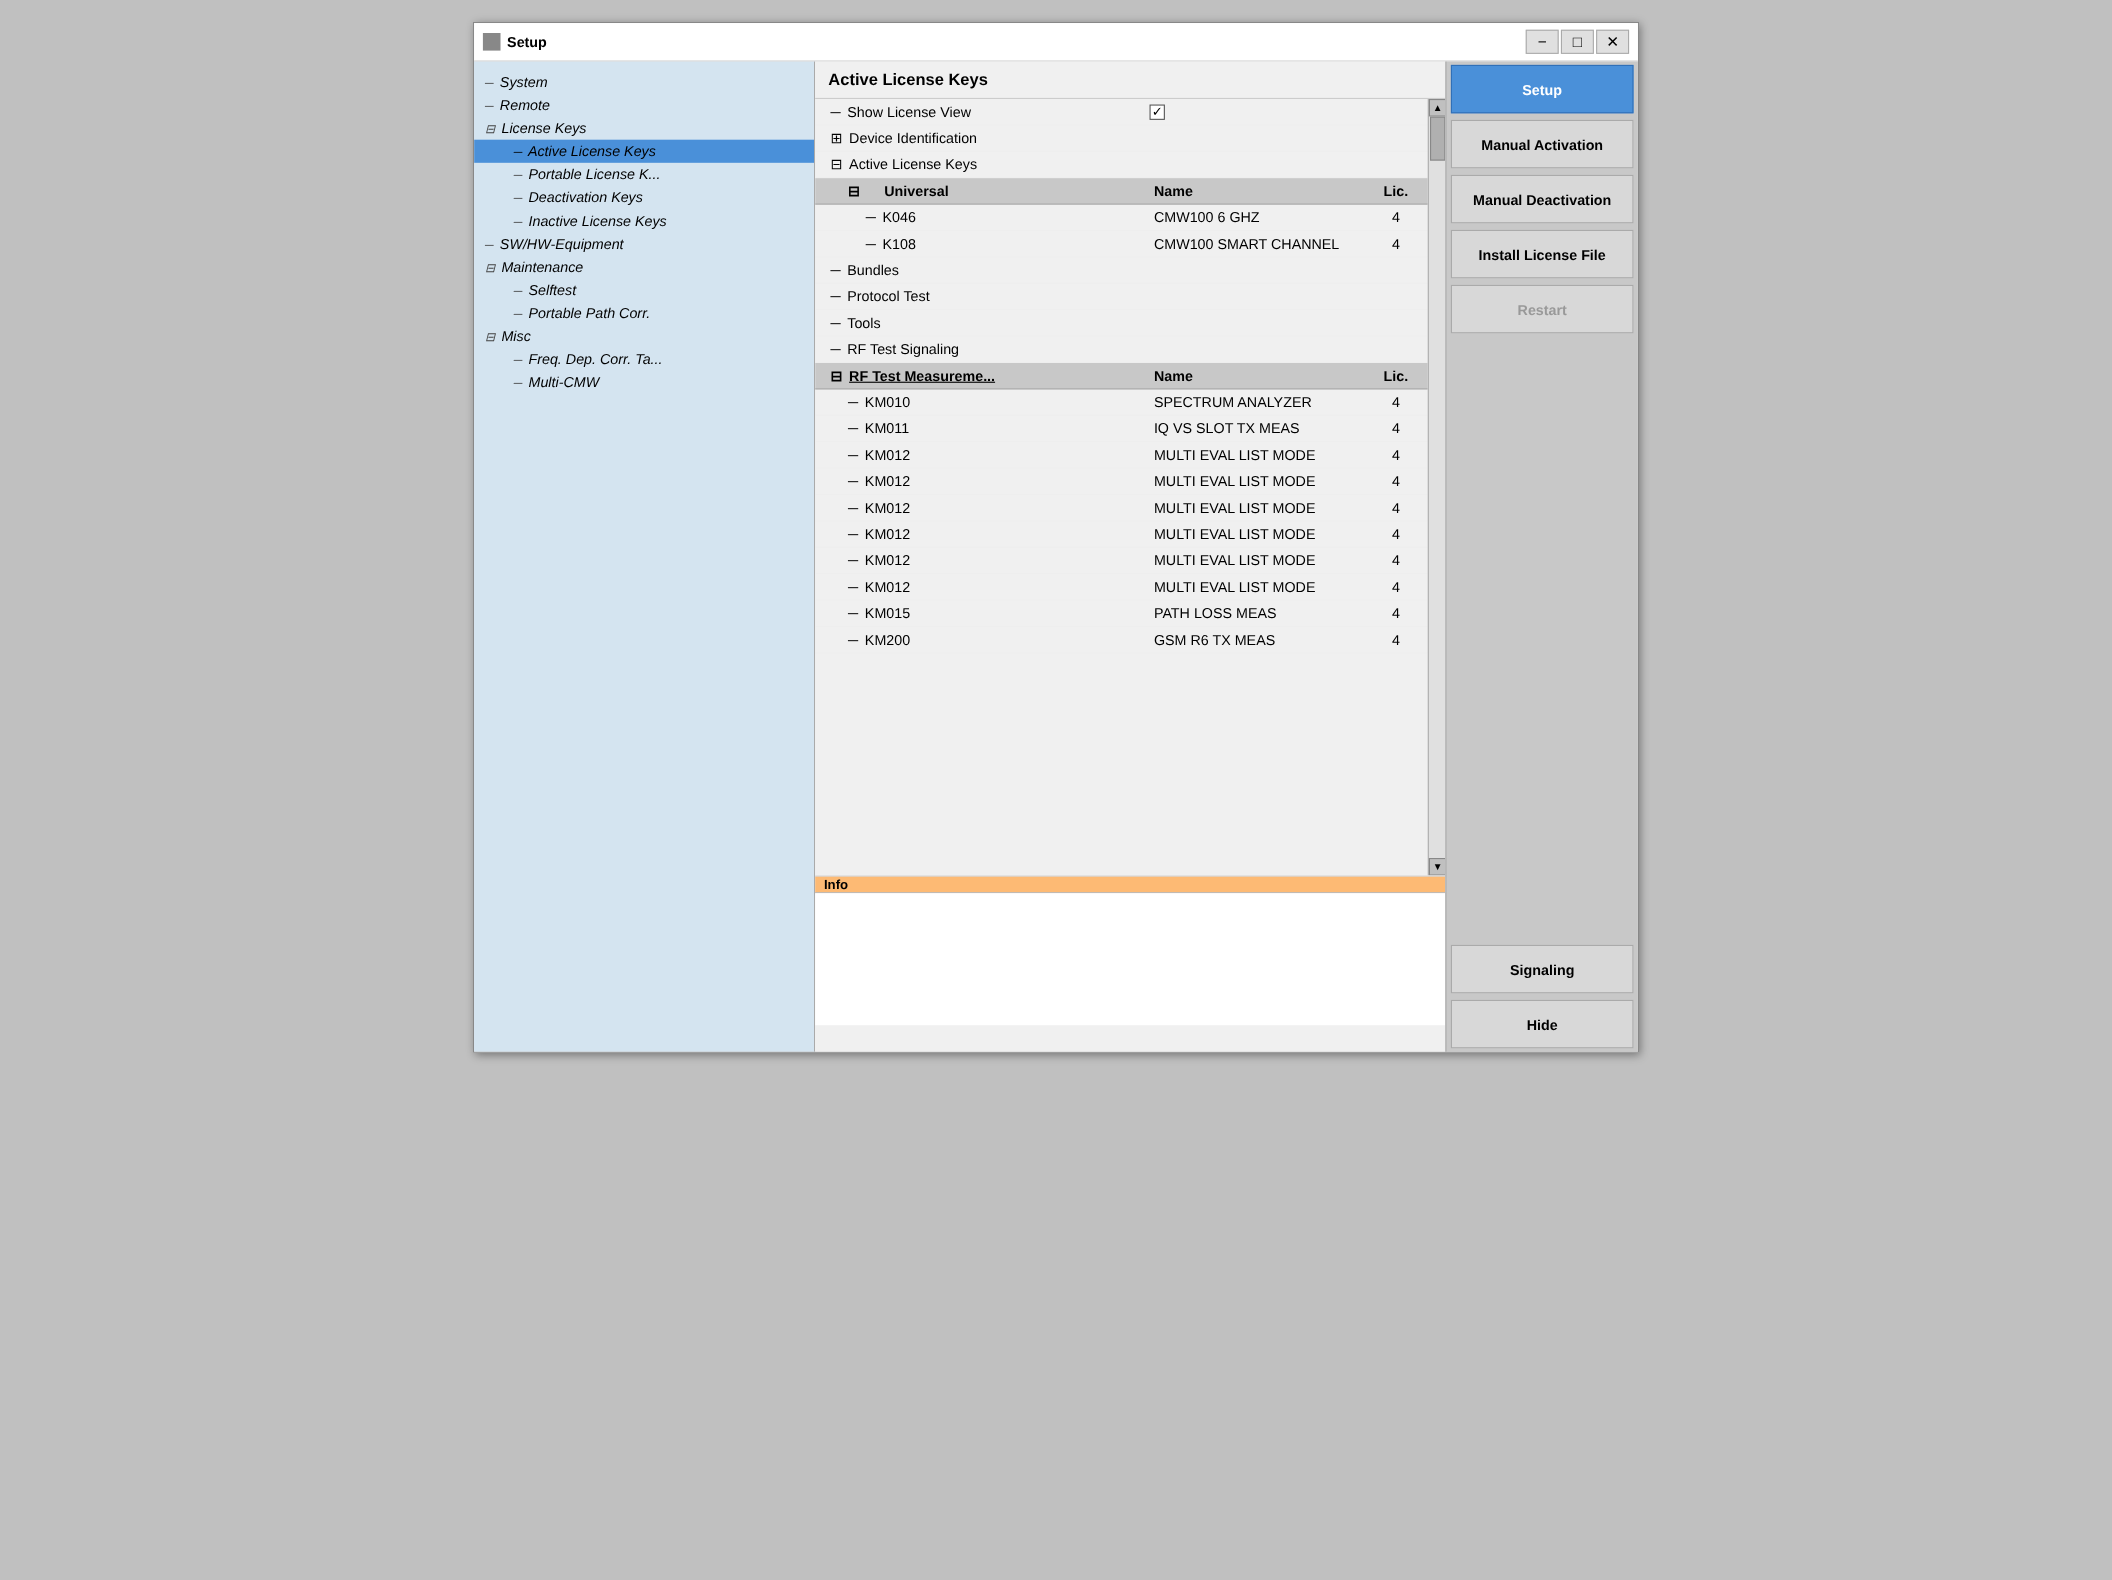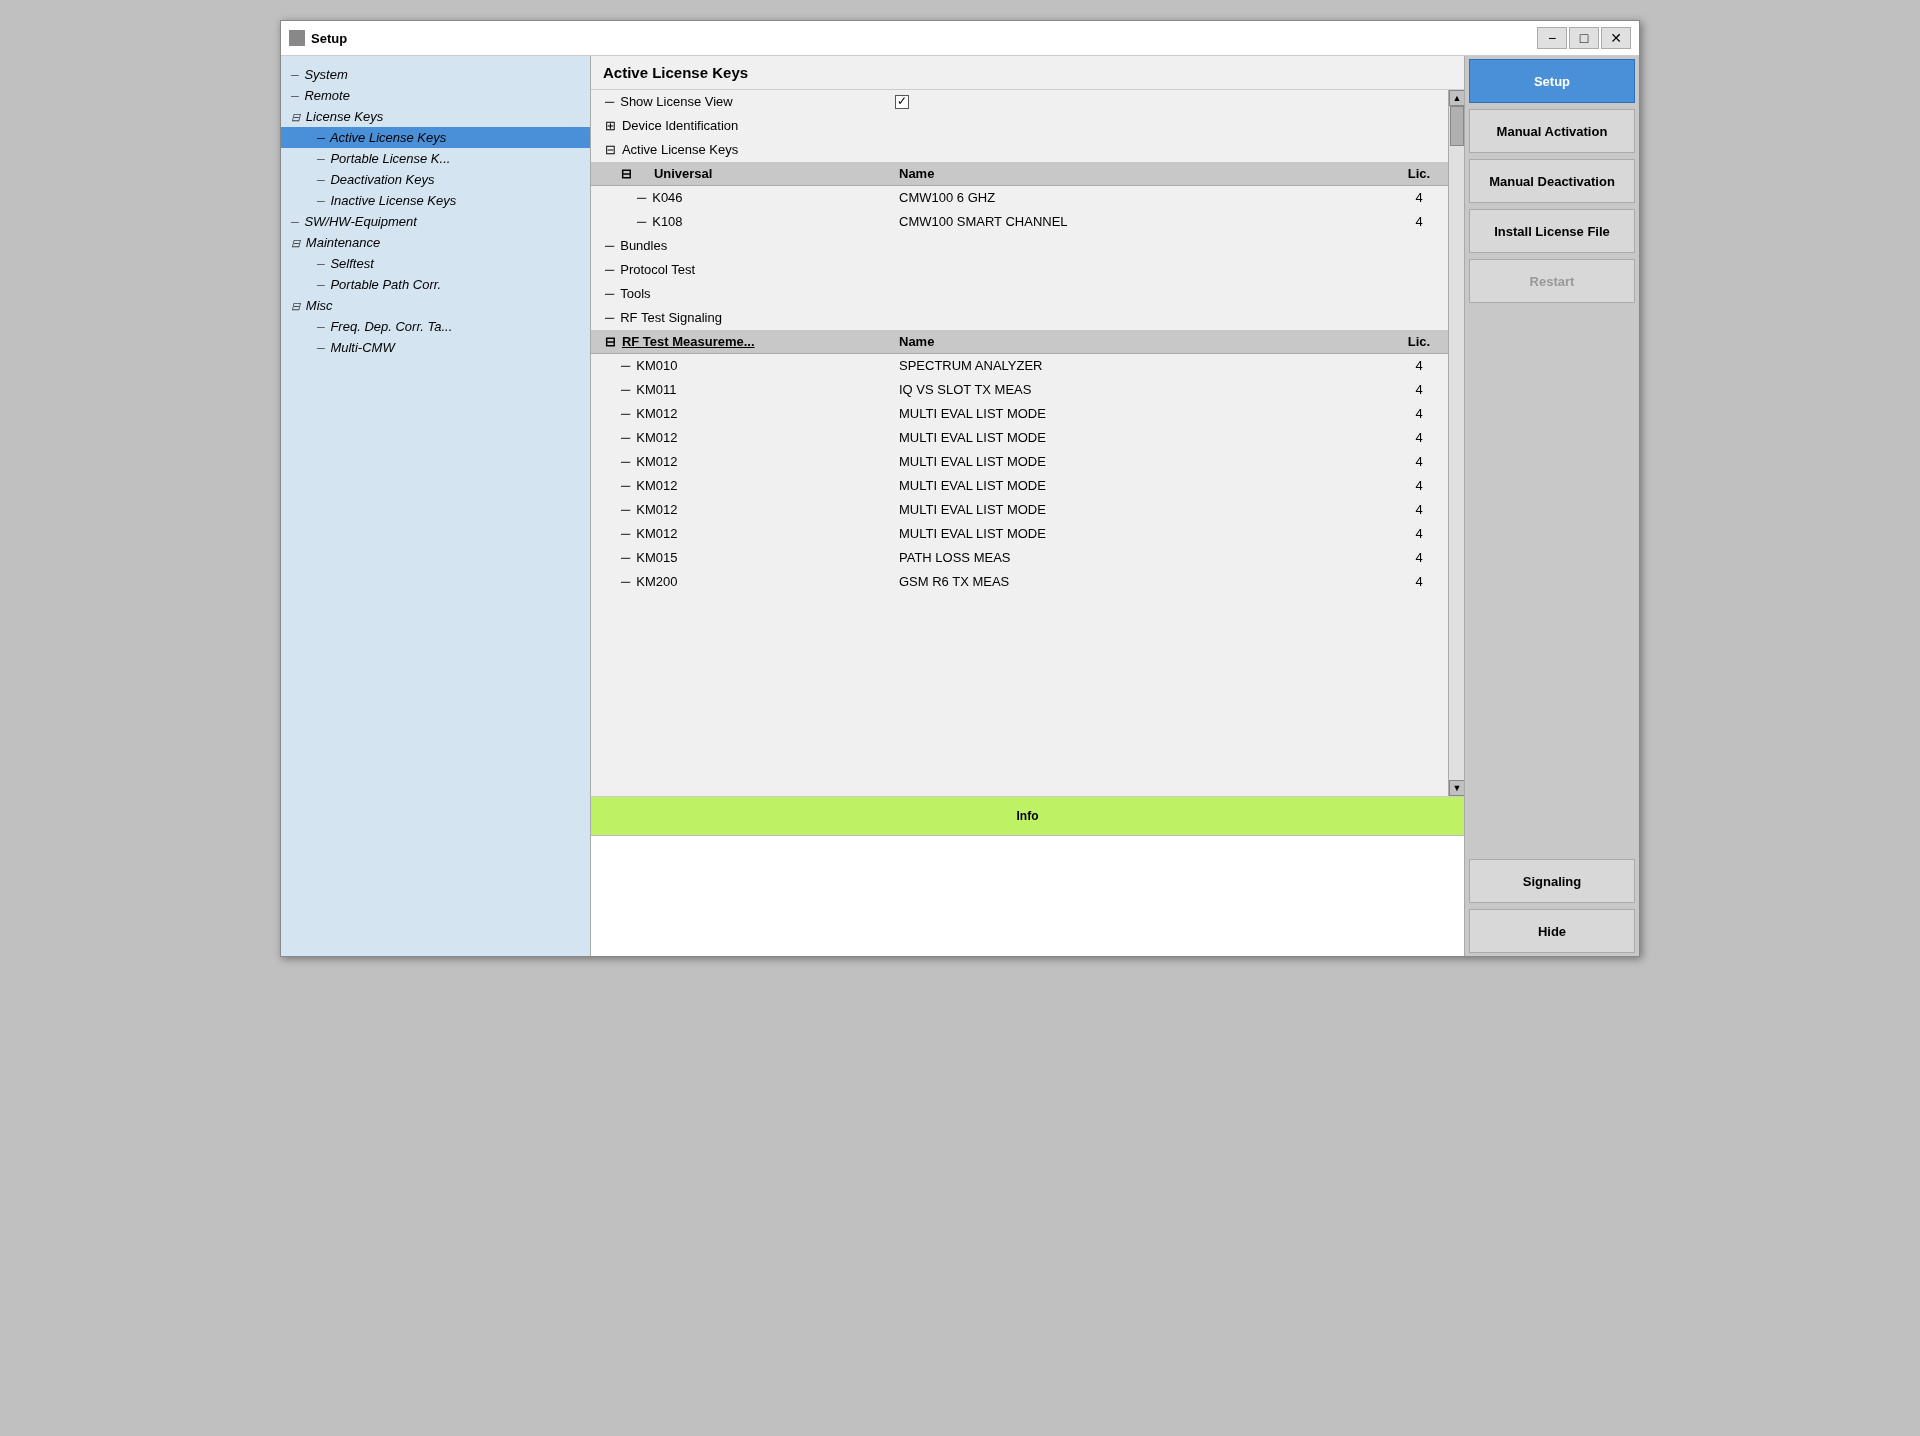--- a/index.html
+++ b/index.html
@@ -7,21 +7,21 @@
       background: #c0c0c0;
       font-family: 'Segoe UI', Arial, sans-serif;
       font-size: 13px;
       display: flex;
       justify-content: center;
       align-items: flex-start;
       min-height: 100vh;
       padding: 20px;
     }
     .window {
-      width: 1360px;
+      width: 1060px;
       background: #f0f0f0;
       border: 1px solid #888;
       box-shadow: 2px 2px 8px rgba(0,0,0,0.4);
     }
     .title-bar {
       background: #fff;
       display: flex;
       align-items: center;
       padding: 6px 8px;
       border-bottom: 1px solid #ccc;
@@ -162,26 +162,25 @@
       border: 1px solid #888;
       margin: 0 auto;
     }
 
     .info-panel {
       height: 160px;
       background: #f0f0f0;
       border-top: 1px solid #ccc;
     }
     .info-header {
-      padding: 12px 8px;
+      padding: 0 8px;
       font-weight: bold;
-      background: #bef264;
+      background: #fdba74;
       border-bottom: 1px solid #bbb;
       font-size: 12px;
-      text-align: center;
     }
     .info-content {
       background: #fff;
       height: 120px;
     }
 
     
     .right-panel {
       width: 175px;
       background: #c8c8c8;

